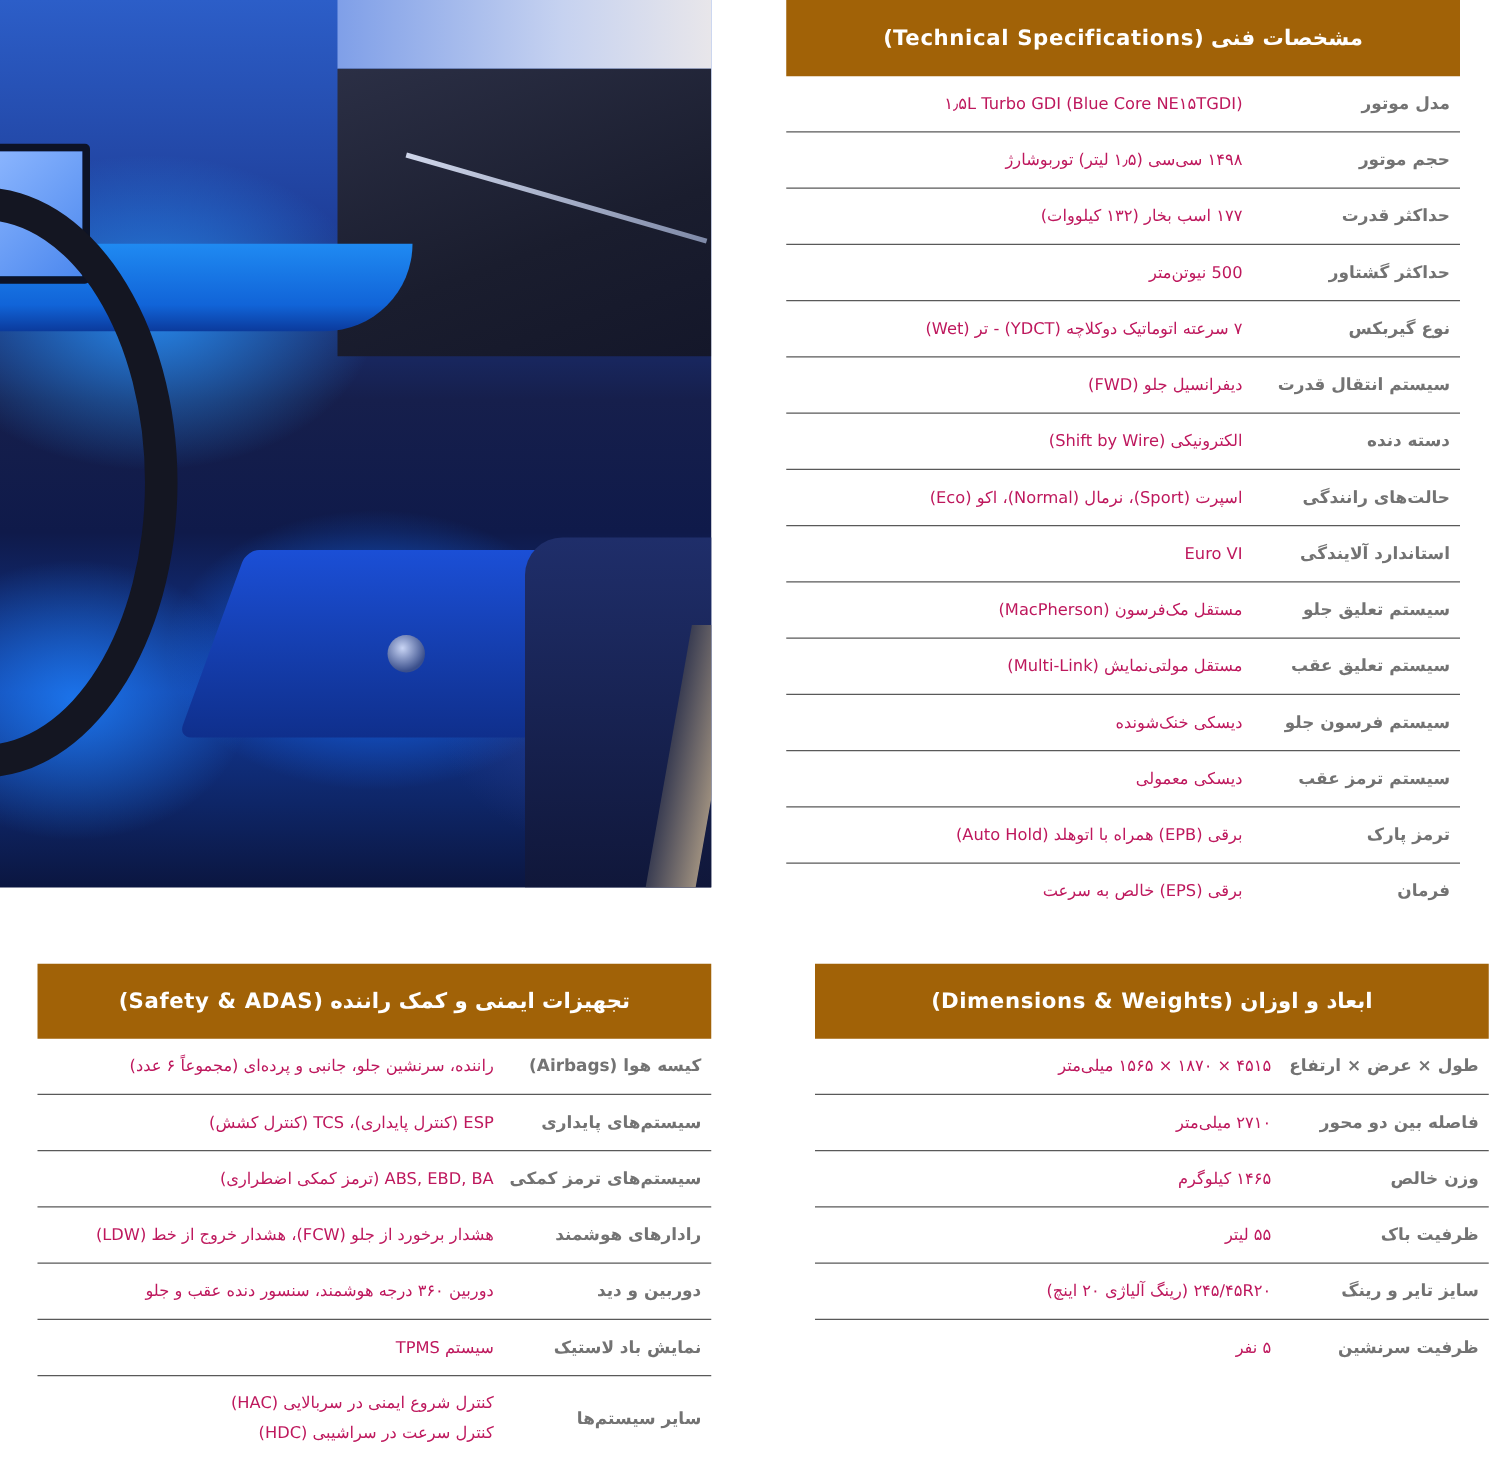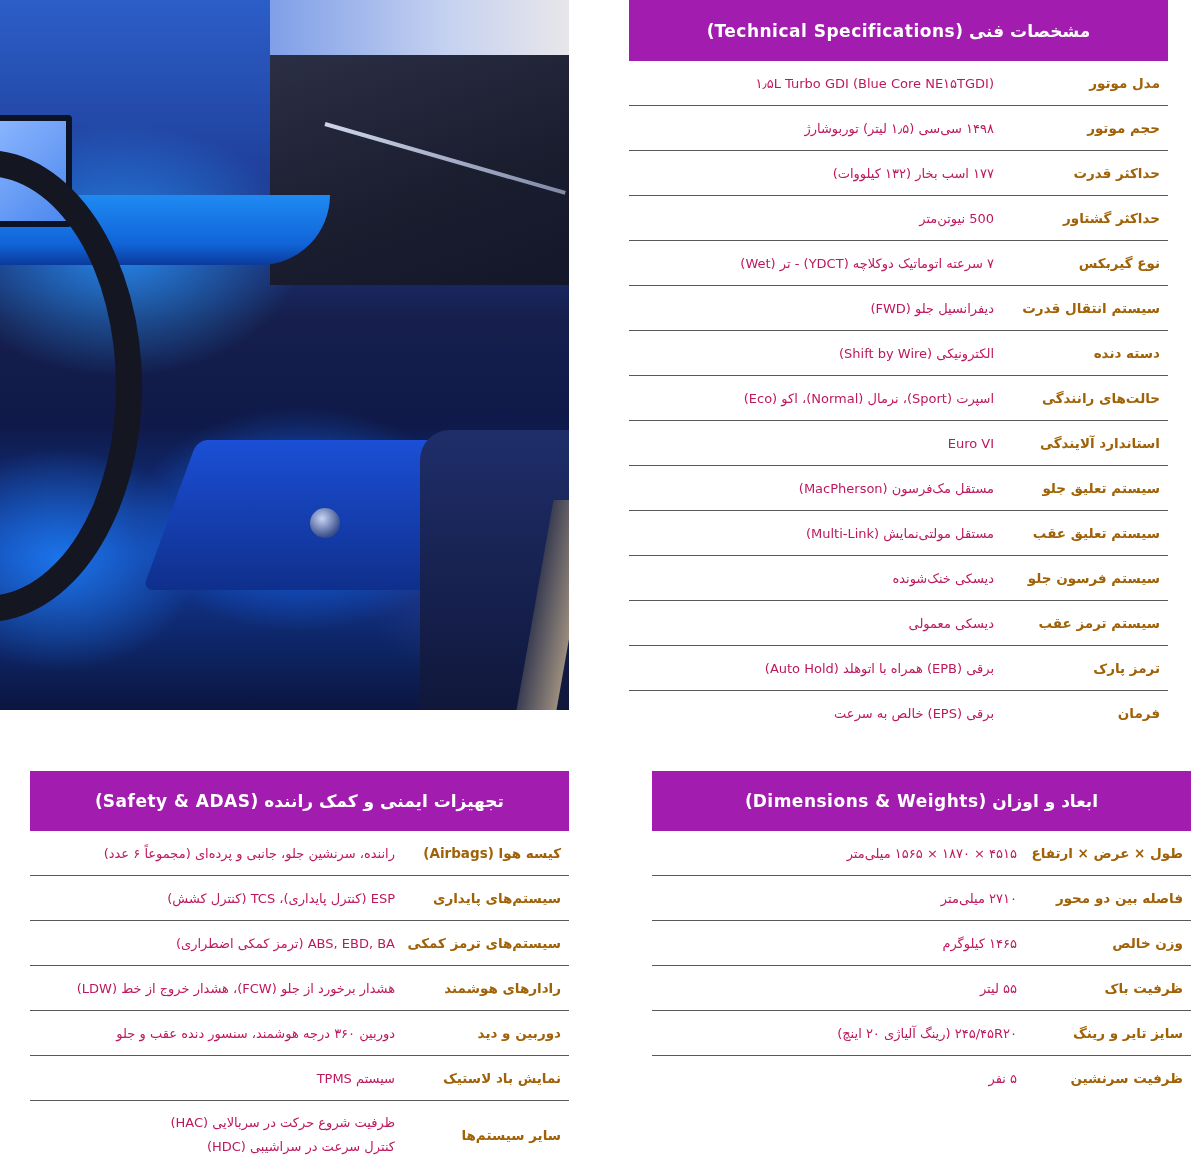--- a/index.html
+++ b/index.html
@@ -56,33 +56,33 @@
     position: absolute; left: 420px; top: 430px; width: 160px; height: 280px;
     background: linear-gradient(180deg, #1f2e6a, #10173a); border-radius: 30px 0 0 0;
   }
   .photo .pillar {
     position: absolute; left: 535px; top: 500px; width: 40px; height: 210px;
     background: linear-gradient(90deg, #3a3d52, #9c8e7e); transform: skewX(-10deg);
   }
 
   .panel { position: absolute; }
   .panel .header {
-    height: 60px; background: #a21caf; color: #ffffff;
+    height: 60px; background: #a16207; color: #ffffff;
     display: flex; align-items: center; justify-content: center;
     font-weight: bold; font-size: 17px; letter-spacing: 0.5px;
     direction: rtl;
   }
   .panel .row {
     position: relative; height: 44px; border-bottom: 1.5px solid #595959;
     direction: rtl; display: flex; align-items: center;
   }
   .panel .row:last-child { border-bottom: none; }
   .panel .row .label {
     width: 166px; padding-right: 8px; box-sizing: border-box;
-    font-weight: bold; font-size: 13.5px; color: #a16207; white-space: nowrap;
+    font-weight: bold; font-size: 13.5px; color: #737373; white-space: nowrap;
   }
   .panel .row .value {
     flex: 1; font-size: 13px; color: #be185d; white-space: nowrap; padding-right: 8px;
   }
   .panel .row.tall { height: 68px; }
   .panel .row .value .line { display: block; line-height: 24px; }
 
   #tech { left: 629px; top: 0; width: 539px; }
   #tech .header { height: 61px; }
   #dims { left: 652px; top: 771px; width: 539px; }
@@ -223,18 +223,18 @@
         <span class="label">دوربین و دید</span>
         <span class="value">دوربین ۳۶۰ درجه هوشمند، سنسور دنده عقب و جلو</span>
       </div>
     <div class="row">
         <span class="label">نمایش باد لاستیک</span>
         <span class="value">سیستم TPMS</span>
       </div>
     <div class="row tall">
         <span class="label">سایر سیستم‌ها</span>
         <span class="value">
-          <span class="line">ظرفیت شروع حرکت در سربالایی (HAC)</span>
+          <span class="line">کنترل شروع ایمنی در سربالایی (HAC)</span>
           <span class="line">کنترل سرعت در سراشیبی (HDC)</span>
         </span>
       </div>
   </div>
 </div>
 
 </body></html>

